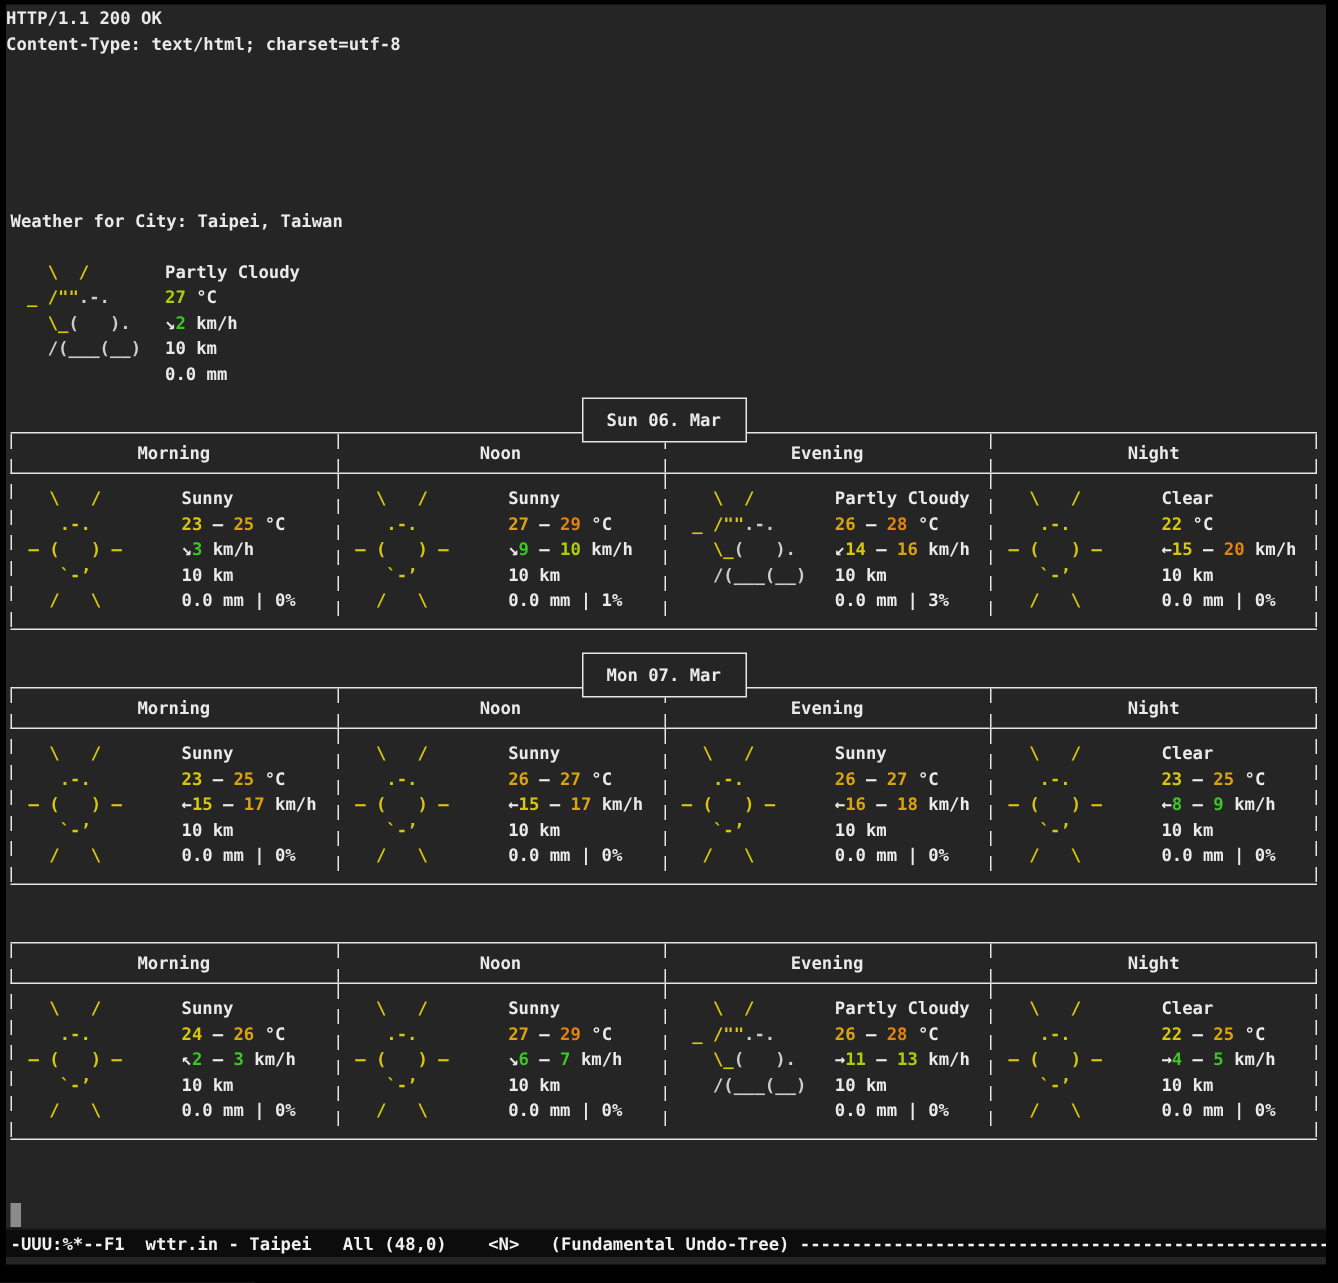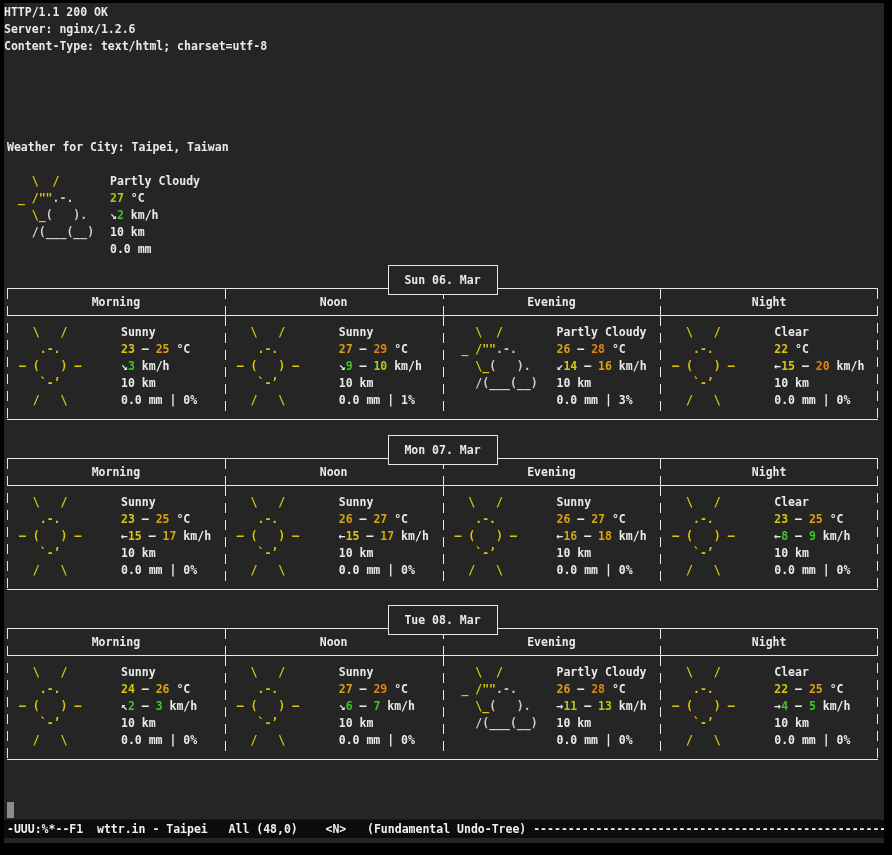--- a/index.html
+++ b/index.html
@@ -61,21 +61,20 @@
     border-top:1px solid #1a1a1a;
   }
 </style>
 </head>
 <body>
 
 <div class="terminal">
 
   <div class="block lines" style="top:1px; left:0;">
     <div>HTTP/1.1 200 OK</div>
-    <div>Server: nginx/1.2.6</div>
     <div>Content-Type: text/html; charset=utf-8</div>
   </div>
 
   <div class="block lines" style="top:136px; left:3px;">
     <div>Weather for City: Taipei, Taiwan</div>
   </div>
 
   <div class="current">
     <div class="cur-art art">
         <div><span style="color: rgb(216, 199, 10);">   \  /</span></div>
@@ -246,23 +245,20 @@
                 <div><span style="color: rgb(234, 234, 234);">←</span><span style="color: rgb(62, 197, 40);">8</span><span style="color: rgb(234, 234, 234);"> – </span><span style="color: rgb(62, 197, 40);">9</span><span style="color: rgb(234, 234, 234);"> km/h</span></div>
                 <div>10 km</div>
                 <div>0.0 mm | 0%</div>
               </div>
             </div>
           </div>
     </div>
   </div>
 
   <div class="day" style="top: 602px;">
-    <div class="daybox">
-      <span>Tue 08. Mar</span>
-    </div>
     <div class="wtable">
       <div class="thead">
             <div class="th">Morning</div>
             <div class="th">Noon</div>
             <div class="th">Evening</div>
             <div class="th">Night</div>
           </div>
       <div class="tbody">
             <div class="cell">
               <div class="art">

